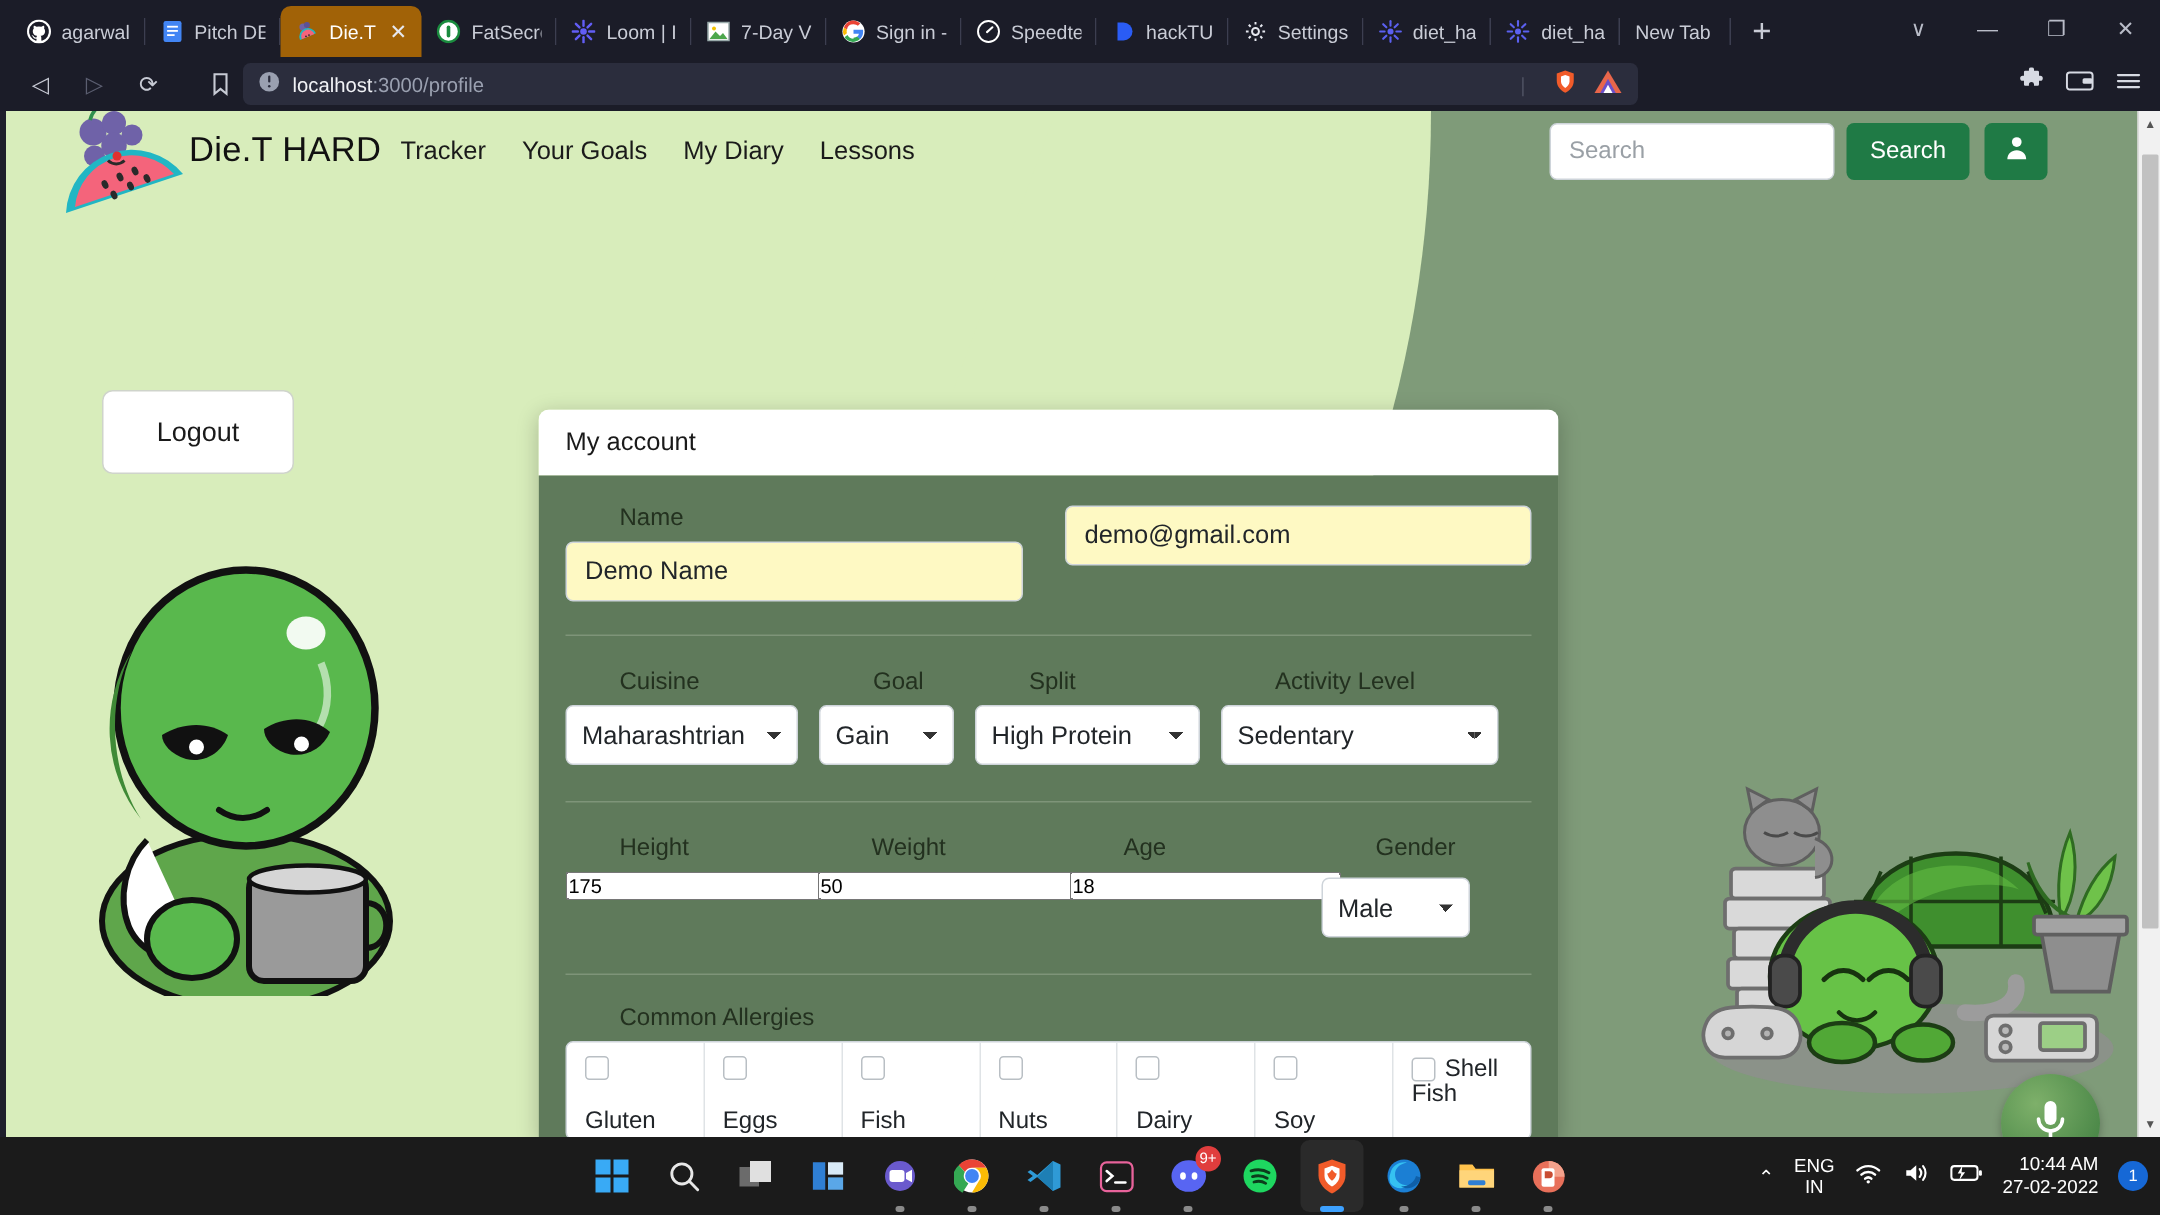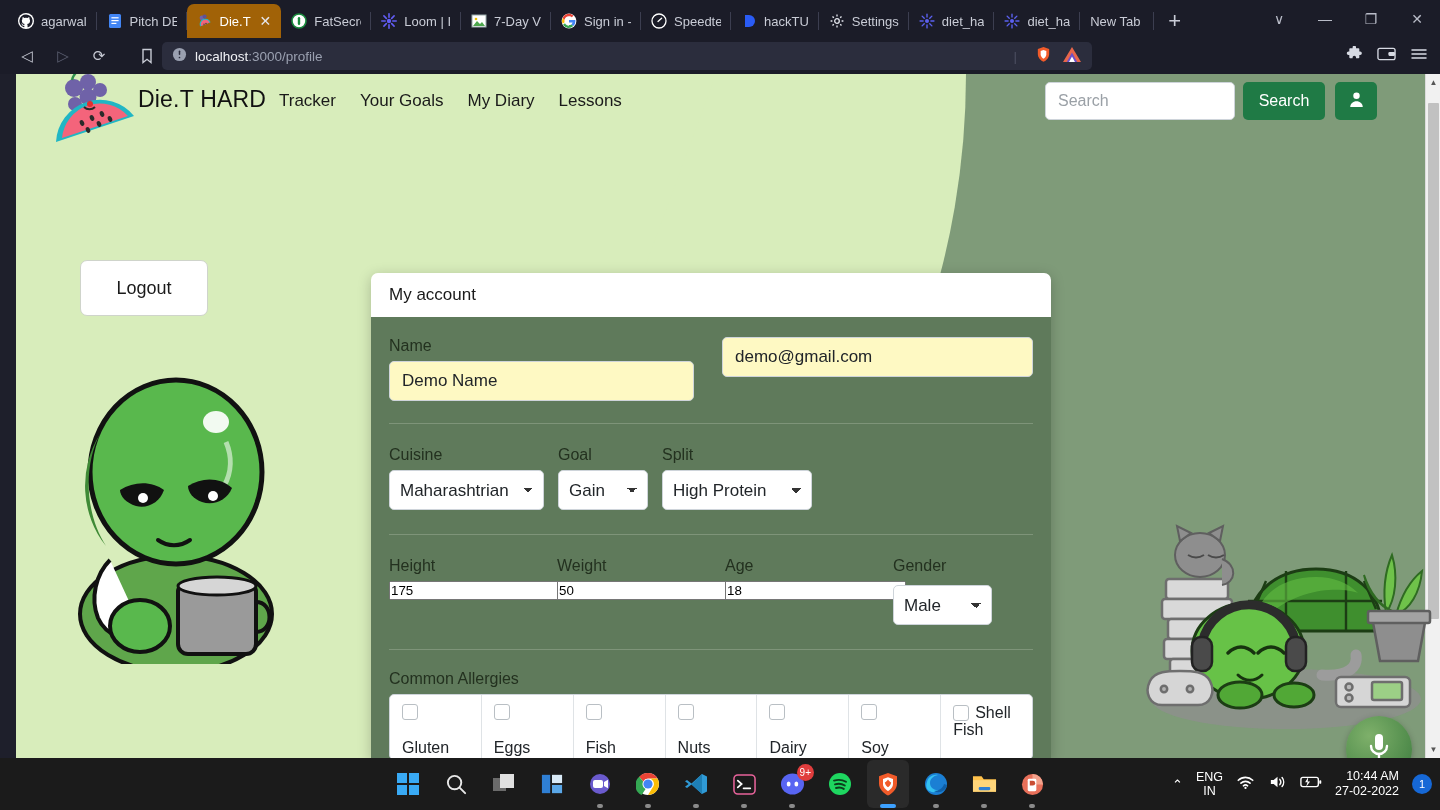--- a/index.html
+++ b/index.html
@@ -37,21 +37,21 @@
   .urlbar {
     flex:1; height:28px; background:#2b2d3d; border-radius:5px; display:flex; align-items:center;
     padding:0 10px; gap:8px; color:#d7dae3; font-size:13.5px; max-width:930px;
   }
   .urlbar .host { color:#f0f1f5; }
   .urlbar .path { color:#9aa0b0; }
   .shieldgrp { display:flex; align-items:center; gap:10px; padding-left:10px; }
   .tbicons { display:flex; align-items:center; gap:14px; margin-left:22px; color:#c7cad4; }
 
   
-  .page { position:absolute; left:16px; top:74px; width:1425px; height:684px; background:#7f9b79; overflow:hidden; }
+  .page { position:absolute; left:4px; top:74px; width:1425px; height:684px; background:#7f9b79; overflow:hidden; }
   .blob { position:absolute; left:0; top:0; width:950px; height:684px; background:#d8edbb;
           border-radius:0 0 62% 0 / 0 0 100% 0; }
   .blob2 { position:absolute; left:-40px; top:0; width:740px; height:684px; background:#d8edbb;
            clip-path: polygon(0 0, 100% 0, 66% 100%, 0 100%); }
 
   .sitehdr { position:absolute; left:0; top:0; width:1425px; height:58px; z-index:6; }
   .logo { position:absolute; left:28px; top:-8px; width:98px; height:80px; }
   .brand { position:absolute; left:122px; top:12px; font-size:23px; color:#111; letter-spacing:.2px; }
   .navlinks { position:absolute; left:263px; top:17px; display:flex; gap:24px; }
   .navlinks a { color:#1a1a1a; font-size:17px; text-decoration:none; }
@@ -90,21 +90,21 @@
   
   .card {
     position:absolute; left:355px; top:199px; width:680px; z-index:7;
     border-radius:7px 7px 0 0; box-shadow:0 3px 14px rgba(0,0,0,.22); overflow:hidden;
   }
   .card-hdr { background:#fff; height:44px; display:flex; align-items:center; padding:0 18px;
               font-size:17px; color:#1a1a1a; }
   .card-body { background:#5f7a5b; padding:20px 18px 0 18px; }
   .hr { height:1px; background:#7e9479; margin:22px 0 0 0; }
 
-  .label { font-size:16px; color:#23311f; margin-bottom:6px; }
+  .label { font-size:16px; color:#23311f; margin-bottom:6px;margin-left:36px; }
   .row { display:flex; }
   .field input.txt {
     width:100%; height:40px; background:#fef9c3; border:1px solid #ced4da; border-radius:5px;
     padding:0 12px; font-size:17px; color:#212529; font-family:"Liberation Sans", sans-serif;
   }
   select.sel {
     height:40px; background:#fff; border:1px solid #ced4da; border-radius:5px;
     padding:0 26px 0 10px; font-size:17px; color:#212529; appearance:none;
     font-family:"Liberation Sans", sans-serif;
     background-image:linear-gradient(45deg,transparent 50%,#333 50%),linear-gradient(135deg,#333 50%,transparent 50%);
@@ -551,20 +551,26 @@
             <select class="sel" style="width:90px;">
               <option>Gain</option>
             </select>
           </div>
           <div>
             <div class="label">Split</div>
             <select class="sel" style="width:150px;">
               <option>High Protein</option>
             </select>
           </div>
+          <div>
+            <div class="label">Activity Level</div>
+            <select class="sel" style="width:185px;">
+              <option>Sedentary</option>
+            </select>
+          </div>
         </div>
 
         <div class="hr" style="margin-top:24px;"></div>
 
         <div class="row" style="gap:26px; margin-top:22px; align-items:flex-start;">
           <div style="width:142px;">
             <div class="label">Height</div>
             <input class="txt" type="text" value="175" style="">
           </div>
           <div style="width:142px;">

